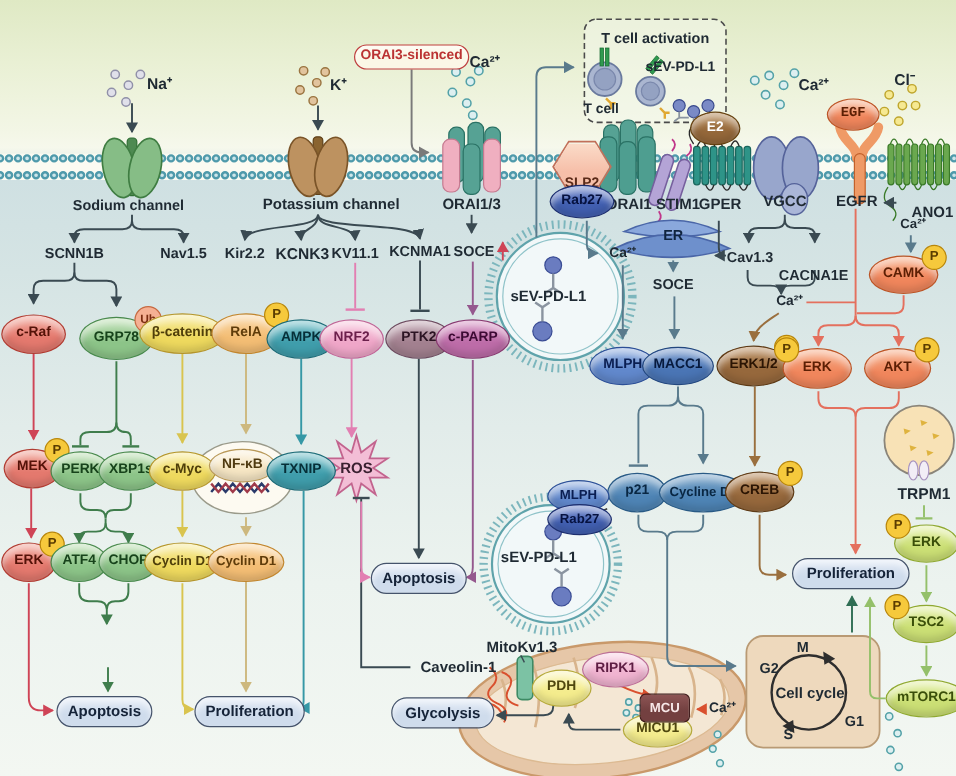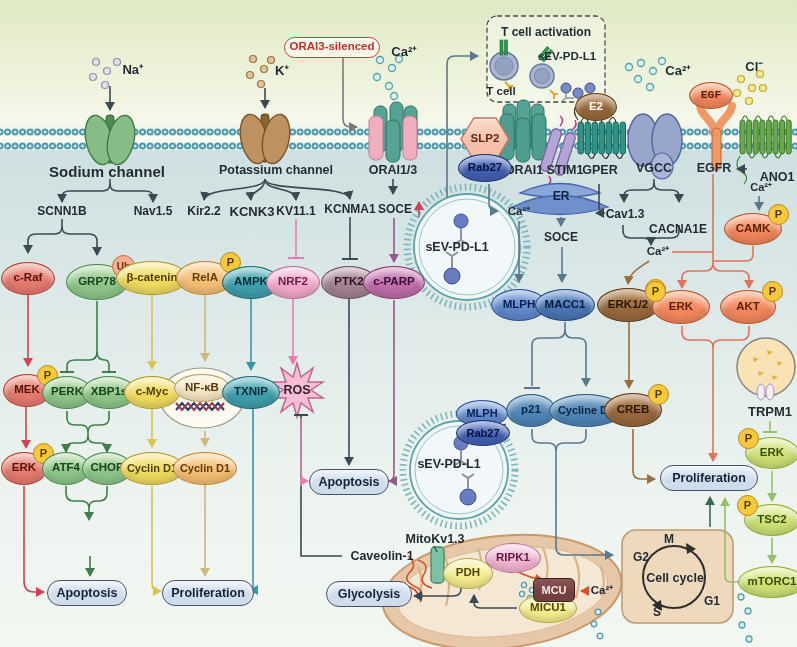--- a/index.html
+++ b/index.html
@@ -6,21 +6,21 @@
   #stage{position:relative;width:797px;height:647px;overflow:hidden;
     background:linear-gradient(180deg,#dfe9c4 0%,#e9f0d4 8%,#f3f6e6 17%,#f6f8ec 19%,
       #cfe0e2 23%,#d5e4e4 35%,#e2ecea 55%,#ecf3ef 75%,#f3f7f2 100%);}
   #overlay{position:absolute;left:0;top:0;z-index:1;}
   .node{position:absolute;z-index:2;display:flex;align-items:center;justify-content:center;
     text-align:center;font-weight:700;font-size:12px;color:#1f2a33;line-height:1;
     border:1.5px solid transparent;box-sizing:border-box;}
   .oval{border-radius:50%;box-shadow:inset 0 5px 6px rgba(255,255,255,.55),inset 0 -4px 6px rgba(0,0,0,.14);}
   .pill{border-radius:13px;box-shadow:inset 0 4px 5px rgba(255,255,255,.6);}
   .rect{border-radius:5px;}
-  .hex{clip-path:polygon(25% 2%,75% 2%,100% 50%,75% 98%,25% 98%,0 50%);border:none;}
+  .hex{clip-path:polygon(25% 2%,75% 2%,100% 50%,75% 98%,25% 98%,0 50%);border:none;align-items:flex-end;}
   .text{background:none !important;border:none !important;box-shadow:none !important;}
   .badge{position:absolute;width:19px;height:19px;border-radius:50%;background:#f6c93c;
     border:1.5px solid #b8860b;color:#5a3c00;font-size:11px;font-weight:700;
     display:flex;align-items:center;justify-content:center;z-index:3;}
   .badge.ub{background:#f5b093;border-color:#c66a42;color:#7a2c10;width:21px;height:21px;font-size:10px;}
   .badge.tr{right:-8px;top:-10px}.badge.tl{left:-8px;top:-10px}
 </style>
 </head>
 <body>
 
@@ -405,21 +405,21 @@
     </div>
     <div class="node text" style="left: 381px; top: 43px; width: 46px; height: 16px; font-size: 13px;">
       <span>Ca²⁺</span>
     </div>
     <div class="node text" style="left: 655px; top: 62px; width: 46px; height: 16px; font-size: 13px;">
       <span>Ca²⁺</span>
     </div>
     <div class="node text" style="left: 737px; top: 58px; width: 34px; height: 16px; font-size: 13px;">
       <span>Cl⁻</span>
     </div>
-    <div class="node text" style="left: 45px; top: 164px; width: 124px; height: 14px; font-size: 15px;">
+    <div class="node text" style="left: 45px; top: 164px; width: 124px; height: 14px; font-size: 12px;">
       <span>Sodium channel</span>
     </div>
     <div class="node text" style="left: 205px; top: 163px; width: 142px; height: 14px; font-size: 12.5px;">
       <span>Potassium channel</span>
     </div>
     <div class="node text" style="left: 358px; top: 163px; width: 70px; height: 14px; font-size: 12.5px;">
       <span>ORAI1/3</span>
     </div>
     <div class="node text" style="left: 496px; top: 163px; width: 56px; height: 14px; font-size: 12.5px;">
       <span>ORAI1</span>
@@ -522,21 +522,21 @@
     </div>
     <div class="node text" style="left: 701px; top: 595px; width: 22px; height: 12px; font-size: 12px;">
       <span>G1</span>
     </div>
     <div class="node text" style="left: 276px; top: 383px; width: 42px; height: 14px; color: rgb(58, 32, 48); font-size: 12.5px;">
       <span>ROS</span>
     </div>
     <div class="node hex" style="left: 462px; top: 119px; width: 46px; height: 40px; background: linear-gradient(rgb(251, 220, 201) 0%, rgb(246, 191, 169) 60%); color: rgb(90, 42, 24); font-size: 11.5px;">
       <span>SLP2</span>
     </div>
-    <div class="node pill" style="left: 284px; top: 36.5px; width: 96px; height: 21px; background: rgb(251, 247, 230); border-color: rgb(191, 64, 64); color: rgb(187, 51, 51); font-size: 11.5px;">
+    <div class="node pill" style="left: 295px; top: 36.5px; width: 96px; height: 21px; background: rgb(251, 247, 230); border-color: rgb(191, 64, 64); color: rgb(187, 51, 51); font-size: 11.5px;">
       <span>ORAI3-silenced</span>
     </div>
     <div class="node oval" style="left: 1px; top: 261.5px; width: 54px; height: 33px; background: linear-gradient(rgb(242, 168, 156) 0%, rgb(228, 121, 110) 60%); border-color: rgb(176, 61, 51); color: rgb(84, 18, 8); font-size: 11.5px;">
       <span>c-Raf</span>
     </div>
     <div class="node oval" style="left: 66px; top: 264px; width: 62px; height: 36px; background: linear-gradient(rgb(194, 226, 184) 0%, rgb(140, 196, 136) 60%); border-color: rgb(73, 137, 77); color: rgb(23, 67, 27); font-size: 11.5px;">
       <span>GRP78</span>
       <span class="badge tr ub">Ub</span>
     </div>
     <div class="node oval" style="left: 116px; top: 261px; width: 72px; height: 34px; background: linear-gradient(rgb(248, 236, 160) 0%, rgb(238, 217, 94) 60%); border-color: rgb(180, 149, 44); color: rgb(79, 63, 10); font-size: 11.5px;">

